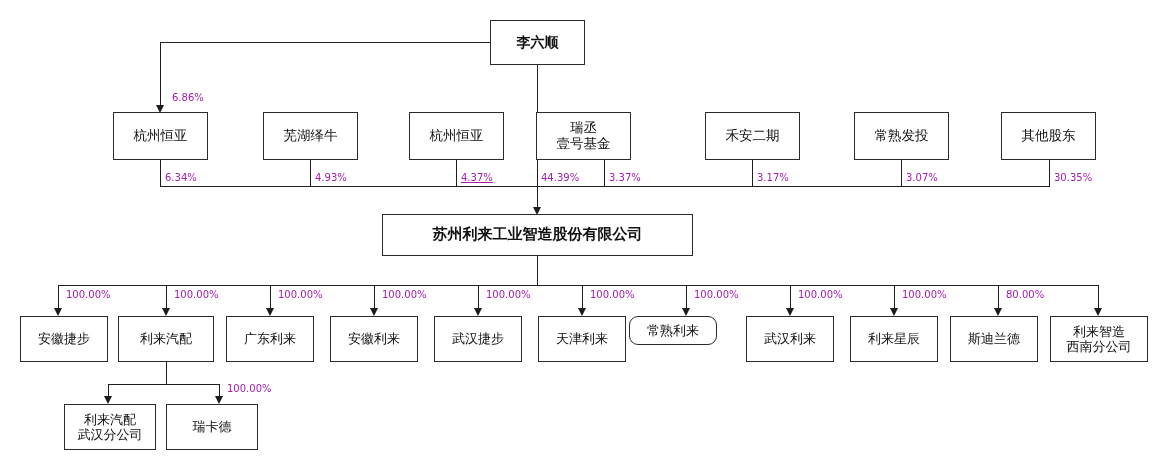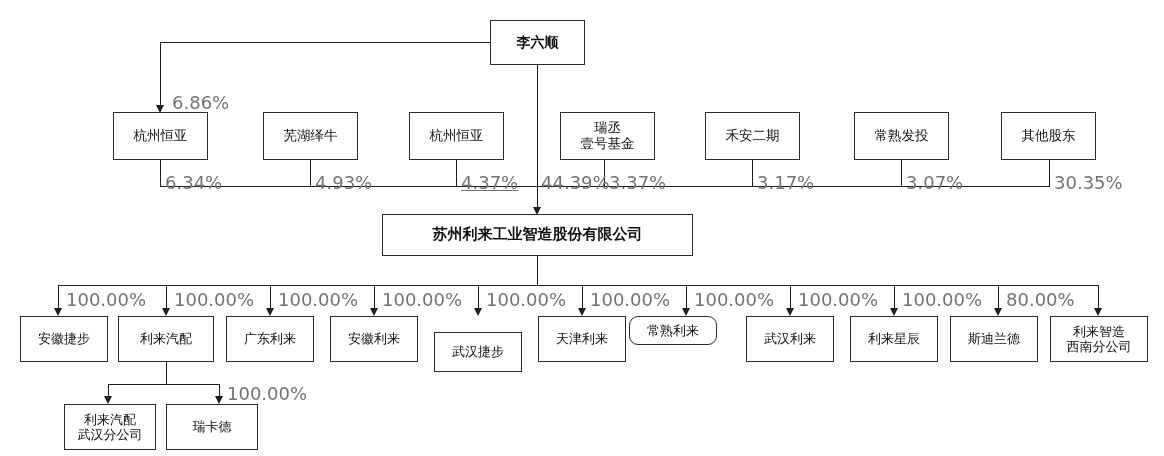--- a/index.html
+++ b/index.html
@@ -65,22 +65,22 @@
     position: absolute;
     width: 0;
     height: 0;
     border-left: 4.5px solid transparent;
     border-right: 4.5px solid transparent;
     border-top: 8px solid #1d1d1d;
     z-index: 2;
   }
   .pct {
     position: absolute;
-    font-size: 18px;
-    color: #737373;
+    font-size: 10px;
+    color: #a21caf;
     font-family: "DejaVu Sans", "Liberation Sans", sans-serif;
     white-space: nowrap;
     z-index: 4;
   }
 </style>
 </head>
 <body>
 
 <div id="chart-root">
 
@@ -90,21 +90,21 @@
   <div class="vline" style="left:160px; top:42px; height:68px;"></div>
   <div class="arrow" style="left:156px; top:105px;"></div>
   <div class="pct" style="left:172px; top:92px;">6.86%</div>
 
   <div class="vline" style="left:537px; top:65px; height:121px;"></div>
   <div class="pct" style="left:541px; top:172px;">44.39%</div>
 
   <div class="node shareholder" style="left:113px; top:112px; width:95px; height:48px;">杭州恒亚</div>
   <div class="node shareholder" style="left:263px; top:112px; width:95px; height:48px;">芜湖绎牛</div>
   <div class="node shareholder" style="left:409px; top:112px; width:95px; height:48px;">杭州恒亚</div>
-  <div class="node shareholder" style="left:560px; top:112px; width:95px; height:48px;">瑞丞
+  <div class="node shareholder" style="left:536px; top:112px; width:95px; height:48px;">瑞丞
 壹号基金</div>
   <div class="node shareholder" style="left:705px; top:112px; width:95px; height:48px;">禾安二期</div>
   <div class="node shareholder" style="left:854px; top:112px; width:95px; height:48px;text-align:right;">常熟发投</div>
   <div class="node shareholder" style="left:1001px; top:112px; width:95px; height:48px;">其他股东</div>
 
   <div class="vline" style="left:160px; top:160px; height:27px;"></div>
   <div class="vline" style="left:310px; top:160px; height:27px;"></div>
   <div class="vline" style="left:456px; top:160px; height:27px;"></div>
   <div class="vline" style="left:604px; top:160px; height:27px;"></div>
   <div class="vline" style="left:752px; top:160px; height:27px;"></div>
@@ -169,21 +169,21 @@
   <div class="arrow" style="left:994px; top:308px;"></div>
   <div class="pct" style="left:1006px; top:289px;">80.00%</div>
 
   <div class="vline" style="left:1098px; top:285px; height:28px;"></div>
   <div class="arrow" style="left:1094px; top:308px;"></div>
 
   <div class="node sub" style="left:20px; top:316px; width:88px; height:46px;">安徽捷步</div>
   <div class="node sub" style="left:118px; top:316px; width:96px; height:46px;">利来汽配</div>
   <div class="node sub" style="left:226px; top:316px; width:88px; height:46px;">广东利来</div>
   <div class="node sub" style="left:330px; top:316px; width:88px; height:46px;">安徽利来</div>
-  <div class="node sub" style="left:434px; top:316px; width:88px; height:40px;margin-top:16px;">武汉捷步</div>
+  <div class="node sub" style="left:434px; top:316px; width:88px; height:46px;">武汉捷步</div>
   <div class="node sub" style="left:538px; top:316px; width:88px; height:46px;">天津利来</div>
   <div class="node sub" style="left:629px; top:316px; width:88px; height:29px;border-radius:9px;">常熟利来</div>
   <div class="node sub" style="left:746px; top:316px; width:88px; height:46px;">武汉利来</div>
   <div class="node sub" style="left:850px; top:316px; width:88px; height:46px;">利来星辰</div>
   <div class="node sub" style="left:950px; top:316px; width:88px; height:46px;">斯迪兰德</div>
   <div class="node sub" style="left:1050px; top:316px; width:98px; height:46px;">利来智造
 西南分公司</div>
 
   <div class="vline" style="left:166px; top:362px; height:23px;"></div>
   <div class="hline" style="left:108px; top:384px; width:112px;"></div>

